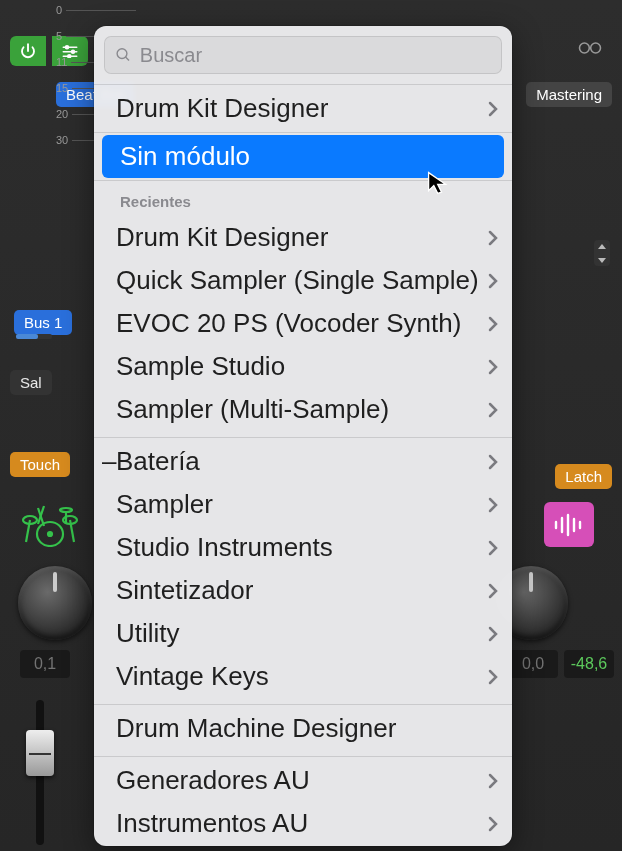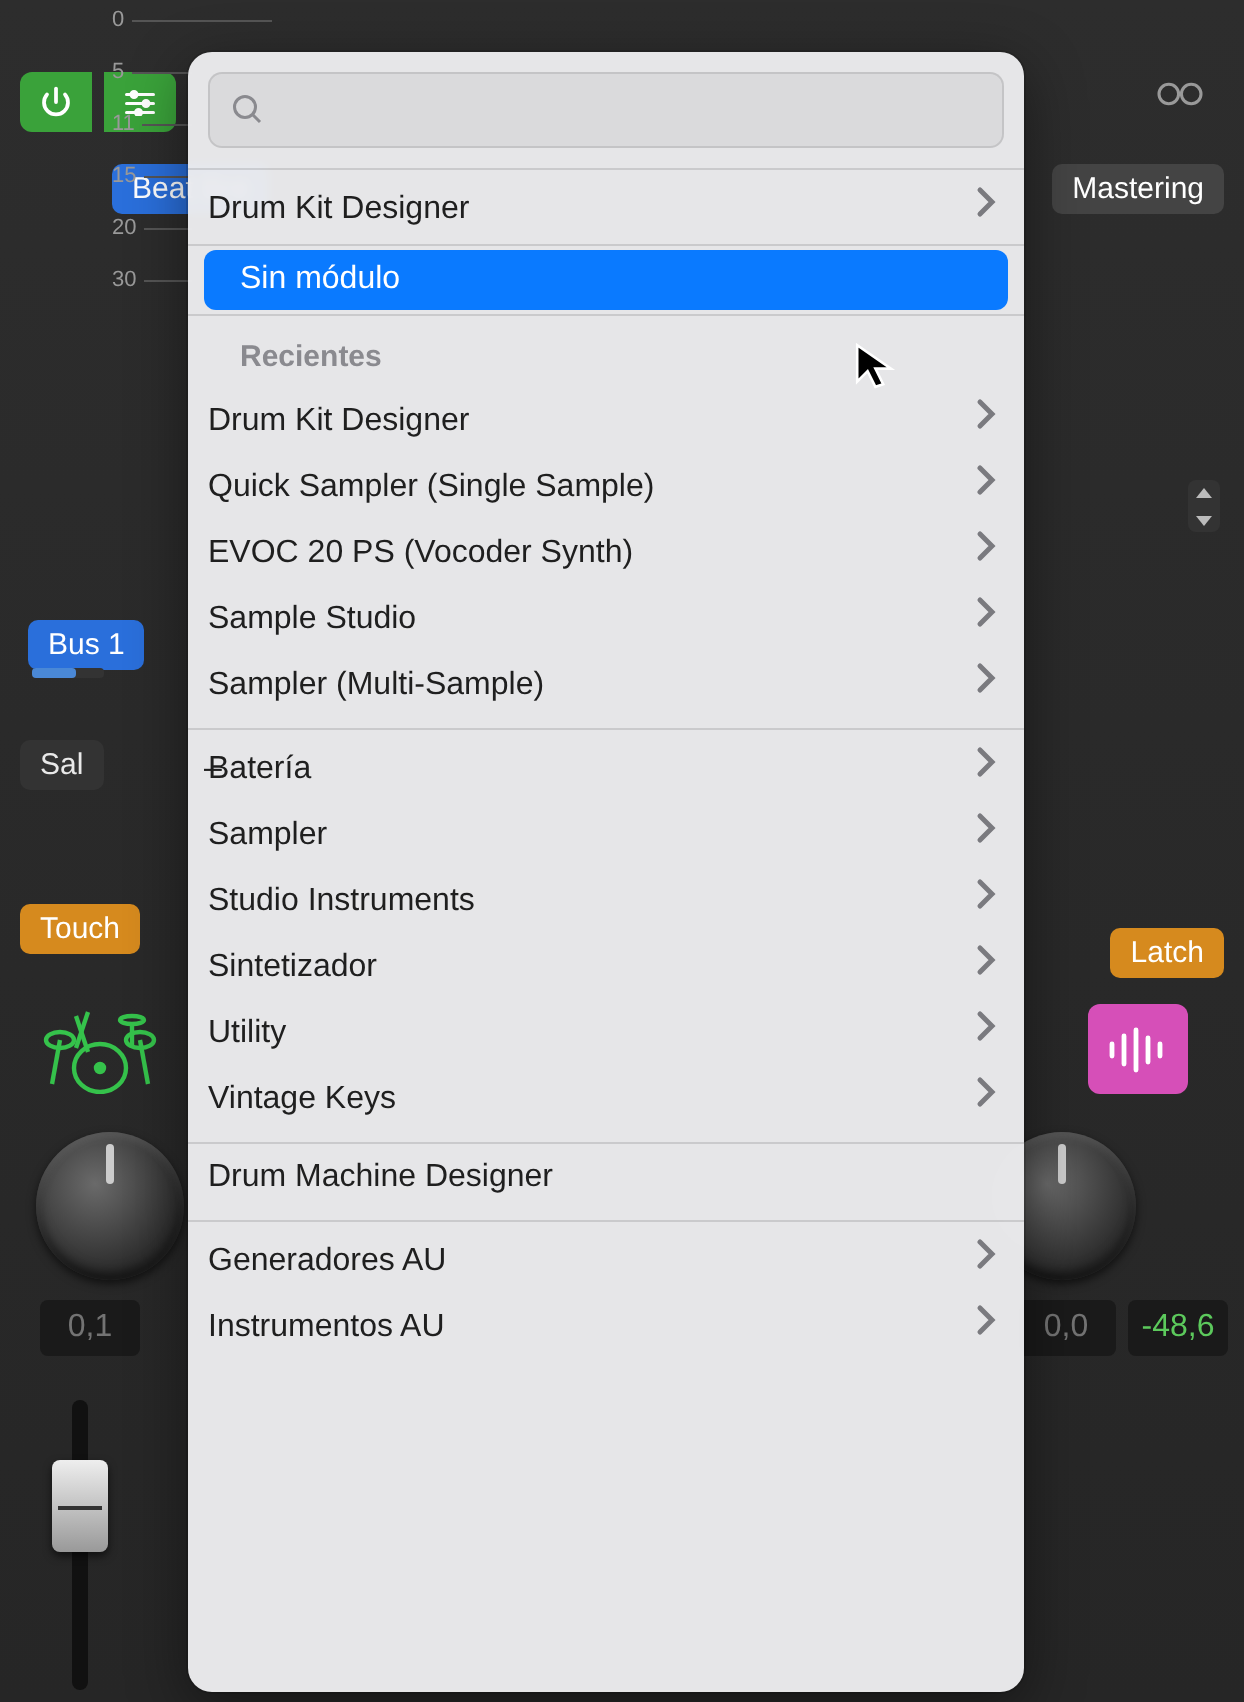--- a/index.html
+++ b/index.html
@@ -157,23 +157,23 @@
     .search input::placeholder{color:#8a8a8f;}
     .menu{
       padding:0;
     }
     .divider{ height:1px; background:rgba(0,0,0,0.12); margin:2px 0;}
     .section-label{
       font-size:15px; font-weight:600; color:#8a8a8f;
       padding:10px 26px 6px;
     }
     .item{
-      display:flex; align-items:flex-end;
-      padding:6px 14px 6px 10px;
-      font-size:16px;
+      display:flex; align-items:center;
+      padding:6px 14px 6px 22px;
+      font-size:26px;
       color:#1f1f1f;
       cursor:default;
       position:relative;
     }
     .item.sel{
       background:#0a7aff;
       color:#fff;
       border-radius:6px;
       margin:2px 8px;
       padding-left:18px;
@@ -300,20 +300,21 @@
     </div>
 </div>
 
 <div class="popover">
   <div class="search-wrap">
     <div class="search">
       <svg width="18" height="18" viewBox="0 0 24 24" fill="none" stroke="#8a8a8f" stroke-width="2">
           <circle cx="10" cy="10" r="7"></circle>
           <line x1="20" y1="20" x2="15" y2="15"></line>
         </svg>
+      <input type="text" placeholder="Buscar" style="">
     </div>
   </div>
   <div class="divider"></div>
 
   <div class="menu">
     <div class="item">
       <span class="label">Drum Kit Designer</span>
       <span class="chev"><svg width="10" height="16" viewBox="0 0 10 16" fill="none" stroke="currentColor" stroke-width="2.5" stroke-linecap="round">
             <path d="M2 2l6 6-6 6"></path>
           </svg></span>

